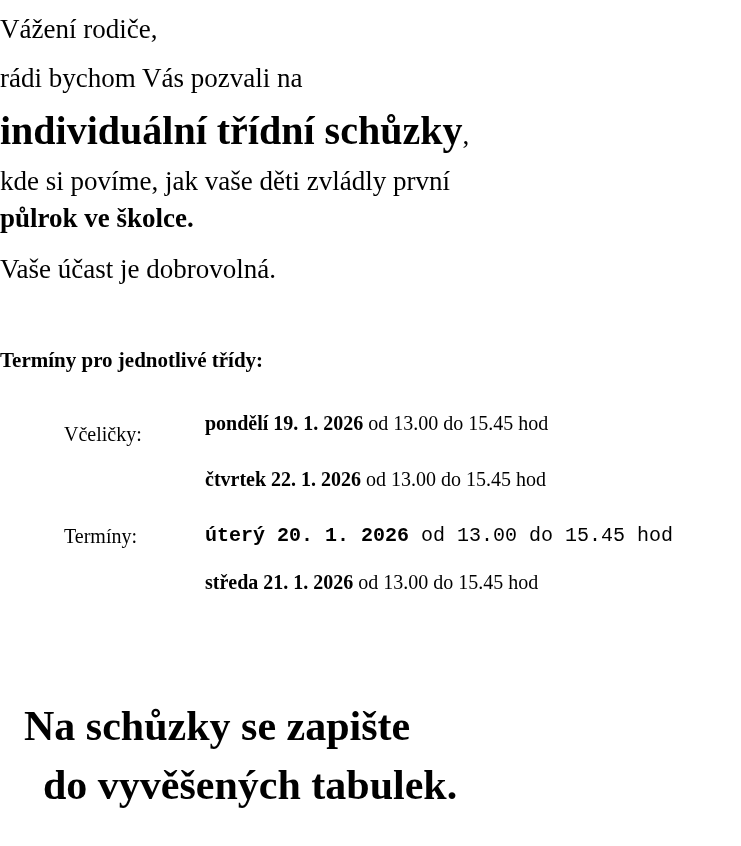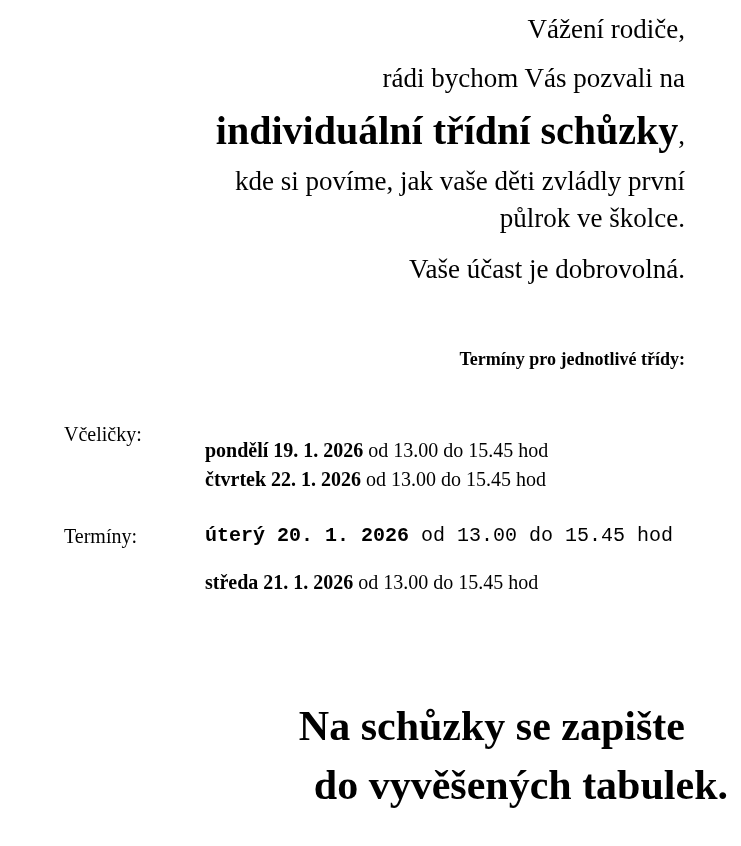--- a/index.html
+++ b/index.html
@@ -12,28 +12,28 @@
       height: 846px;
       position: relative;
       overflow: hidden;
       font-family: "Liberation Serif", serif;
       color: #000000;
     }
     .line {
       position: absolute;
       left: 0;
       width: 685px;
-      text-align: right;
+      text-align: left;
       white-space: nowrap;
       line-height: 1;
     }
     .normal { font-size: 27px; }
     .big-bold { font-size: 40px; font-weight: bold; }
     .comma { font-weight: normal; font-size: 27px; }
-    .subhead { font-size: 18px; font-weight: bold; }
+    .subhead { font-size: 21px; font-weight: bold; }
     .row {
       position: absolute;
       font-size: 20px;
       white-space: nowrap;
       line-height: 1;
     }
     .class-label { left: 64px; }
     .slot { left: 205px; }
     .slot b { font-weight: bold; }
     .footer {
@@ -48,32 +48,32 @@
 <div>
 
   <div class="line normal" style="top:16px;">Vážení rodiče,</div>
 
   <div class="line normal" style="top:65px;">rádi bychom Vás pozvali na</div>
 
   <div class="line big-bold" style="top:111px;"><span>individuální třídní schůzky</span><span class="comma">,</span></div>
 
   <div class="line normal" style="top:168px;">kde si povíme, jak vaše děti zvládly první</div>
 
-  <div class="line normal" style="top:205px;">půlrok ve školce.</div>
+  <div class="line normal" style="top:205px;font-weight:bold;">půlrok ve školce.</div>
 
   <div class="line normal" style="top:256px;">Vaše účast je dobrovolná.</div>
 
   <div class="line subhead" style="top:350px;">Termíny pro jednotlivé třídy:</div>
 
   <div>
     <div class="row class-label" style="top:424px;">Včeličky:</div>
-    <div class="row slot" style="top:440px;"><b>pondělí 19. 1. 2026</b><span> od 13.00 do 15.45 hod</span></div>
+    <div class="row slot" style="top:413px;"><b>pondělí 19. 1. 2026</b><span> od 13.00 do 15.45 hod</span></div>
     <div class="row slot" style="top:469px;"><b>čtvrtek 22. 1. 2026</b><span> od 13.00 do 15.45 hod</span></div>
 
     <div class="row class-label" style="top:526px;">Termíny:</div>
     <div class="row slot" style="top:526px;font-family:Liberation Mono, monospace;"><b>úterý 20. 1. 2026</b><span> od 13.00 do 15.45 hod</span></div>
     <div class="row slot" style="top:572px;"><b>středa 21. 1. 2026</b><span> od 13.00 do 15.45 hod</span></div>
   </div>
 
-  <div class="line footer" style="top:705px;">Na schůzky se zapište</div>
+  <div class="line footer" style="top:705px;padding-left:24px;">Na schůzky se zapište</div>
   <div class="line footer" style="top:764px;padding-left:43px;"><span>do vyvěšených tabulek</span><span class="dot">.</span></div>
 
 </div>
 
 </body></html>

